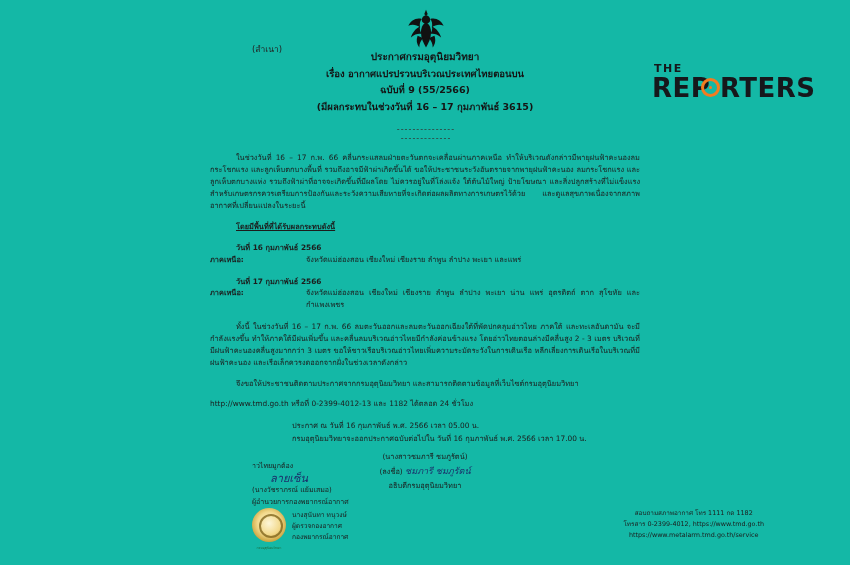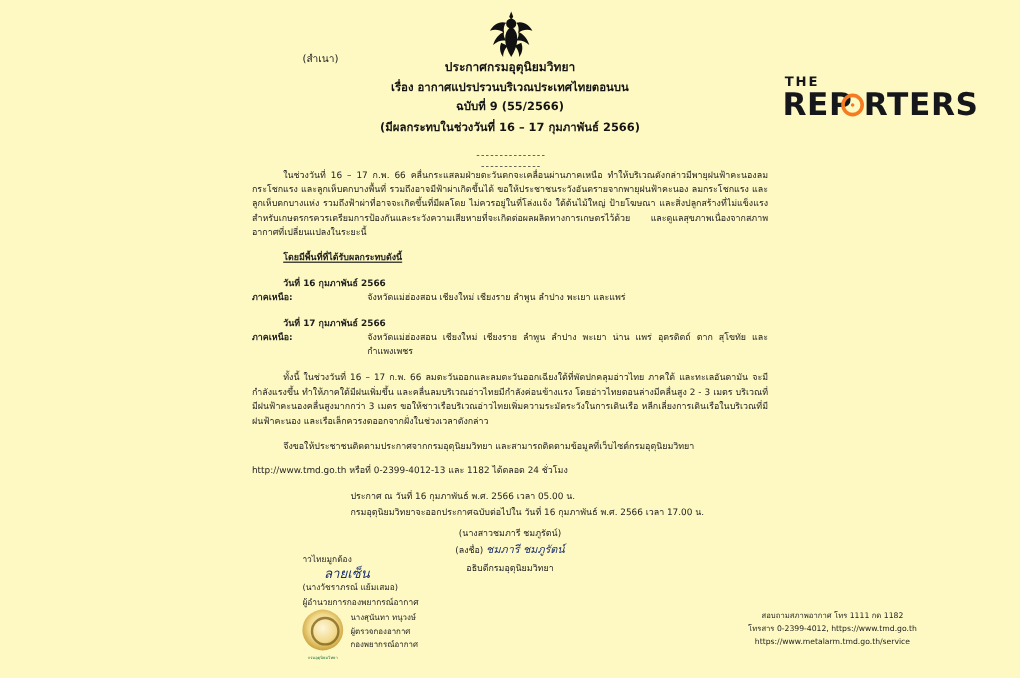--- a/index.html
+++ b/index.html
@@ -12,21 +12,21 @@
     width: 850px;
     height: 565px;
     font-family: "DejaVu Sans", "Liberation Sans", sans-serif;
     color: #1a1a1a;
     position: relative;
     overflow: hidden;
   }
   .page {
     position: absolute;
     inset: 0;
-    background: #fef9c3;
+    background: #14b8a6;
     padding-left: 16px;
   }
 
   
   .emblem {
     position: absolute;
     left: 405px;
     top: 8px;
     width: 42px;
     height: 42px;
@@ -112,21 +112,21 @@
     width: 3.5px;
     height: 3.5px;
     background: #f47b20;
     border-radius: 50%;
   }
 
   
   .body-text {
     position: absolute;
     left: 210px;
-    top: 140px;
+    top: 152px;
     width: 430px;
     font-size: 7.4px;
     line-height: 1.62;
     color: #1c1c1c;
     text-align: justify;
   }
   .para { margin-bottom: 9px; }
   .indent { text-indent: 26px; }
   .bold { font-weight: bold; text-decoration: underline; }
 
@@ -262,21 +262,21 @@
       </g>
     </svg>
   </div>
 
   <div class="copy-mark">(สำเนา)</div>
 
   <div class="head-block">
     <div class="h1">ประกาศกรมอุตุนิยมวิทยา</div>
     <div class="h2">เรื่อง อากาศแปรปรวนบริเวณประเทศไทยตอนบน</div>
     <div class="h3">ฉบับที่ 9 (55/2566)</div>
-    <div class="h4">(มีผลกระทบในช่วงวันที่ 16 – 17 กุมภาพันธ์ 2566)</div>
+    <div class="h4">(มีผลกระทบในช่วงวันที่ 16 – 17 กุมภาพันธ์ 3615)</div>
   </div>
   <div class="rule">----------------------------</div>
 
   <div class="logo">
     <div class="the">THE</div>
     <div class="reporters">
       <span>REP RTERS</span>
       <span class="ring"></span>
     </div>
   </div>

